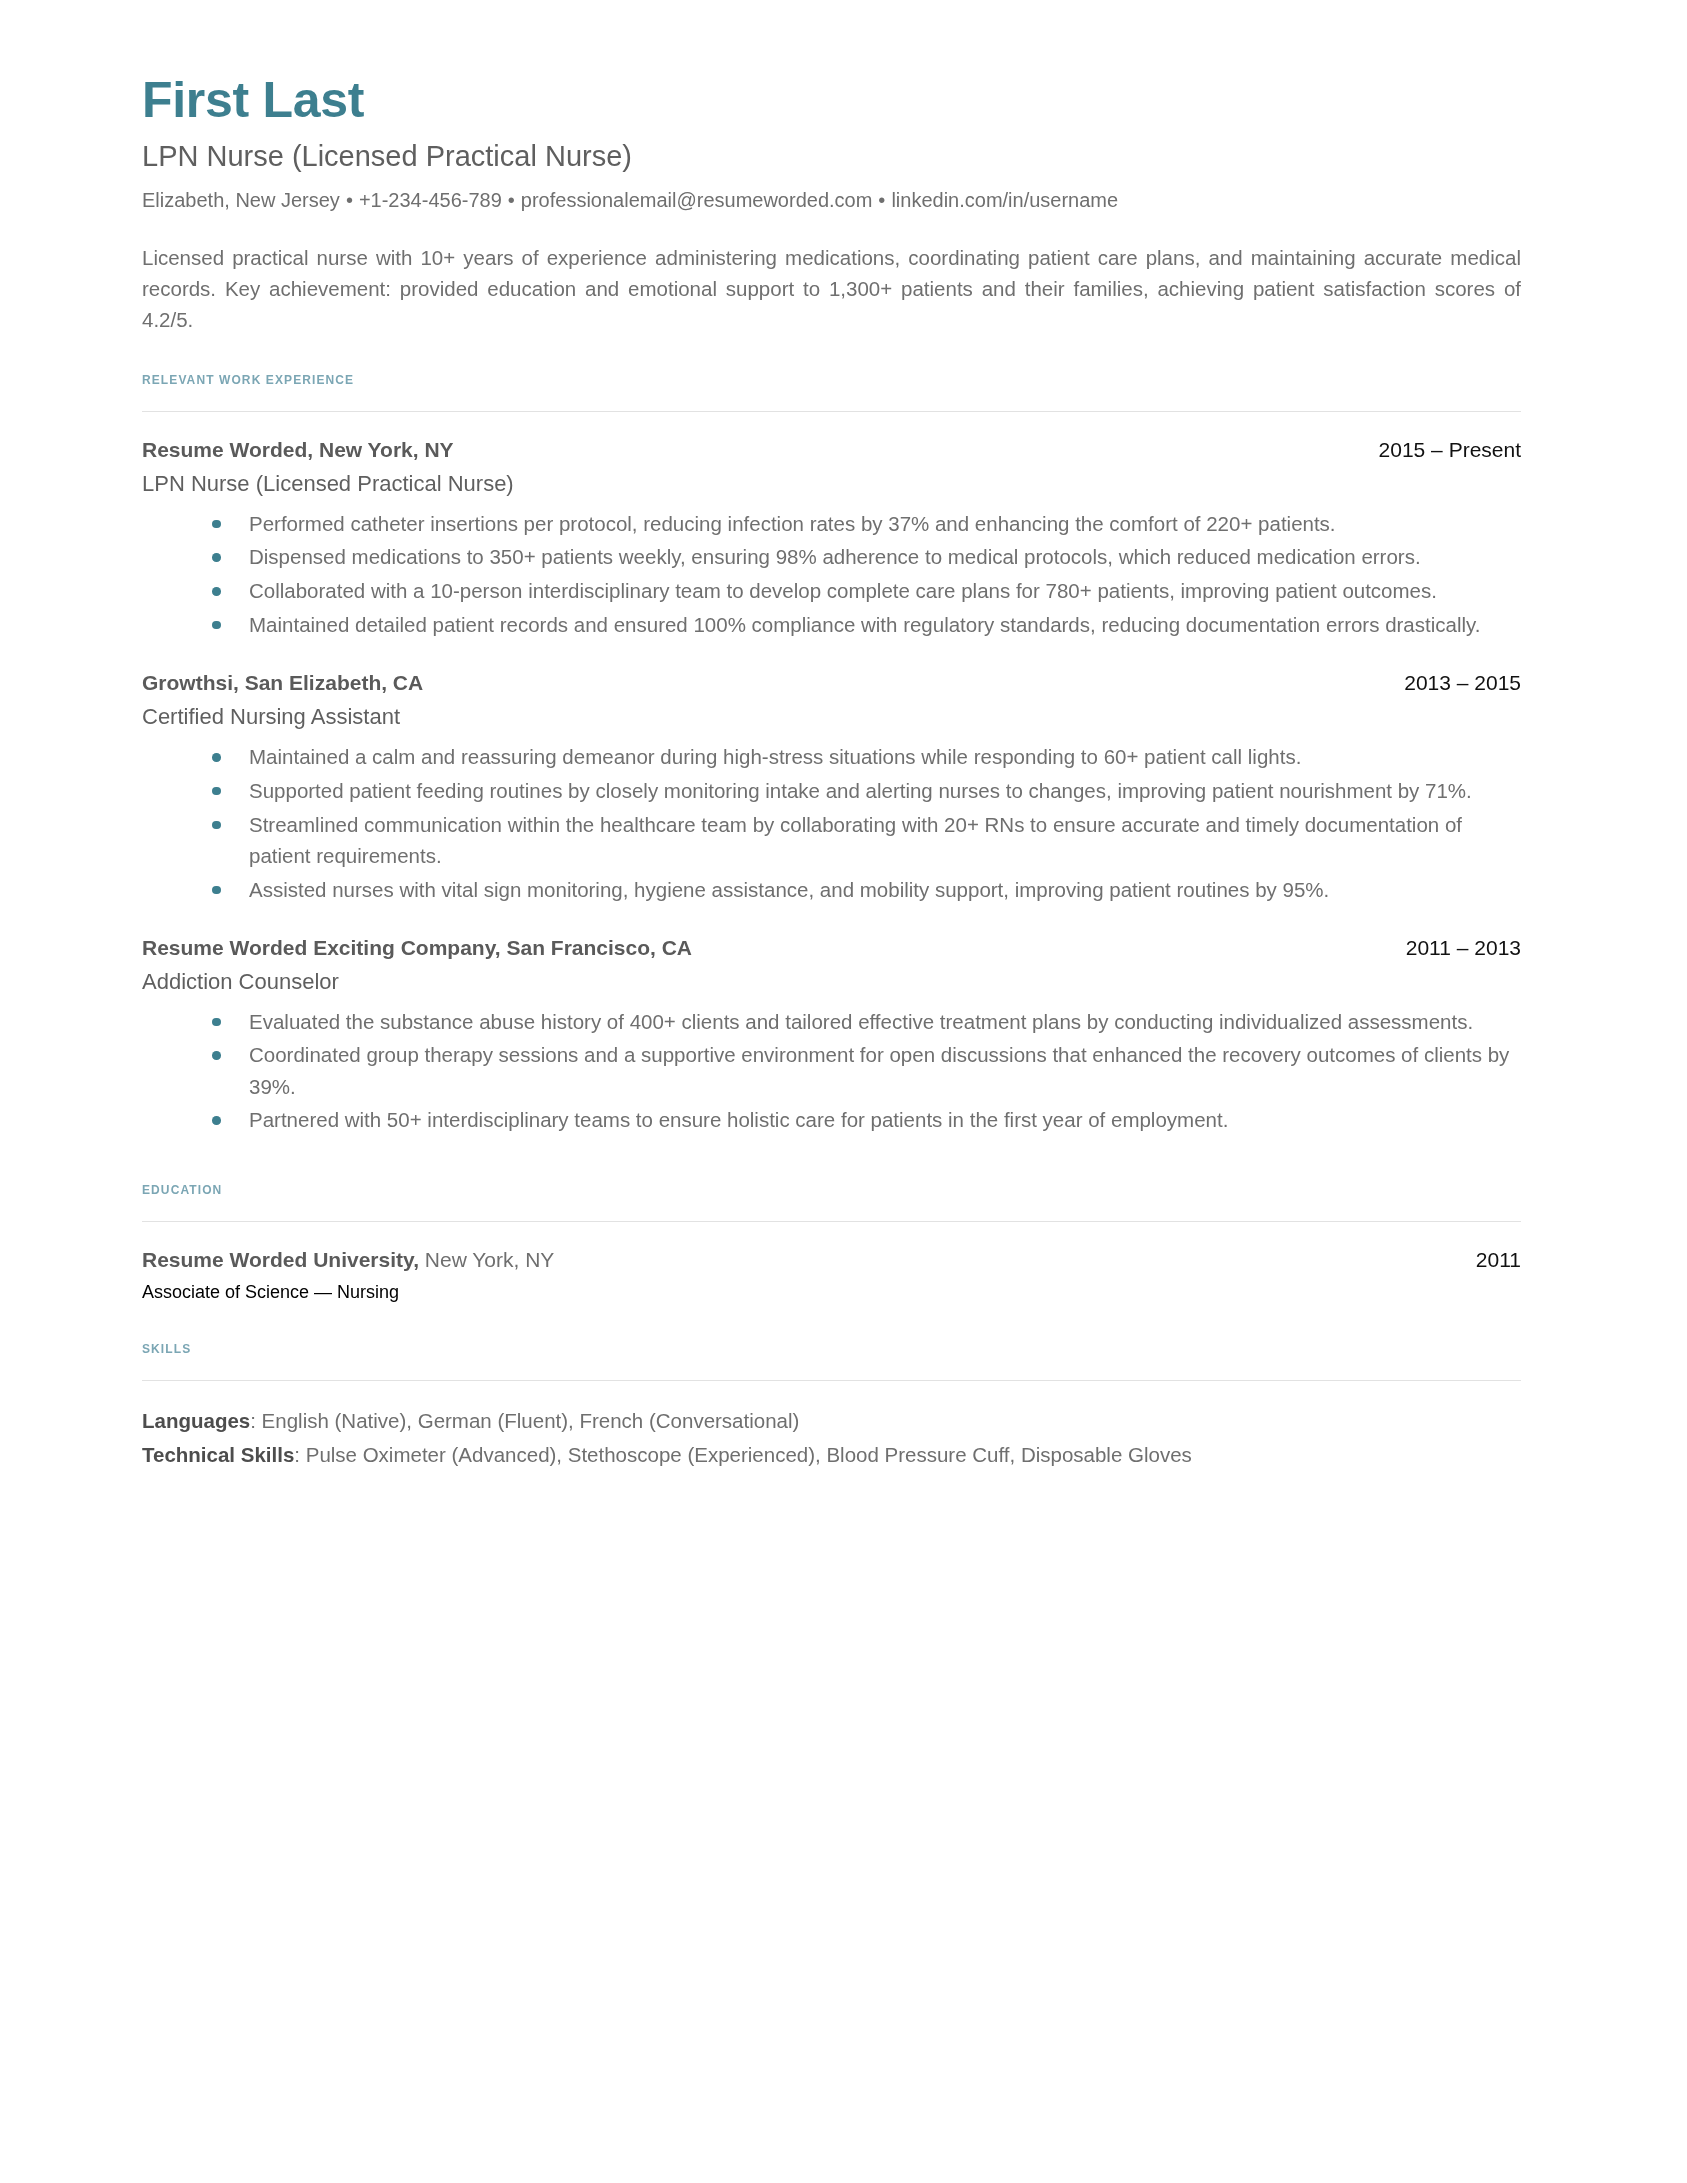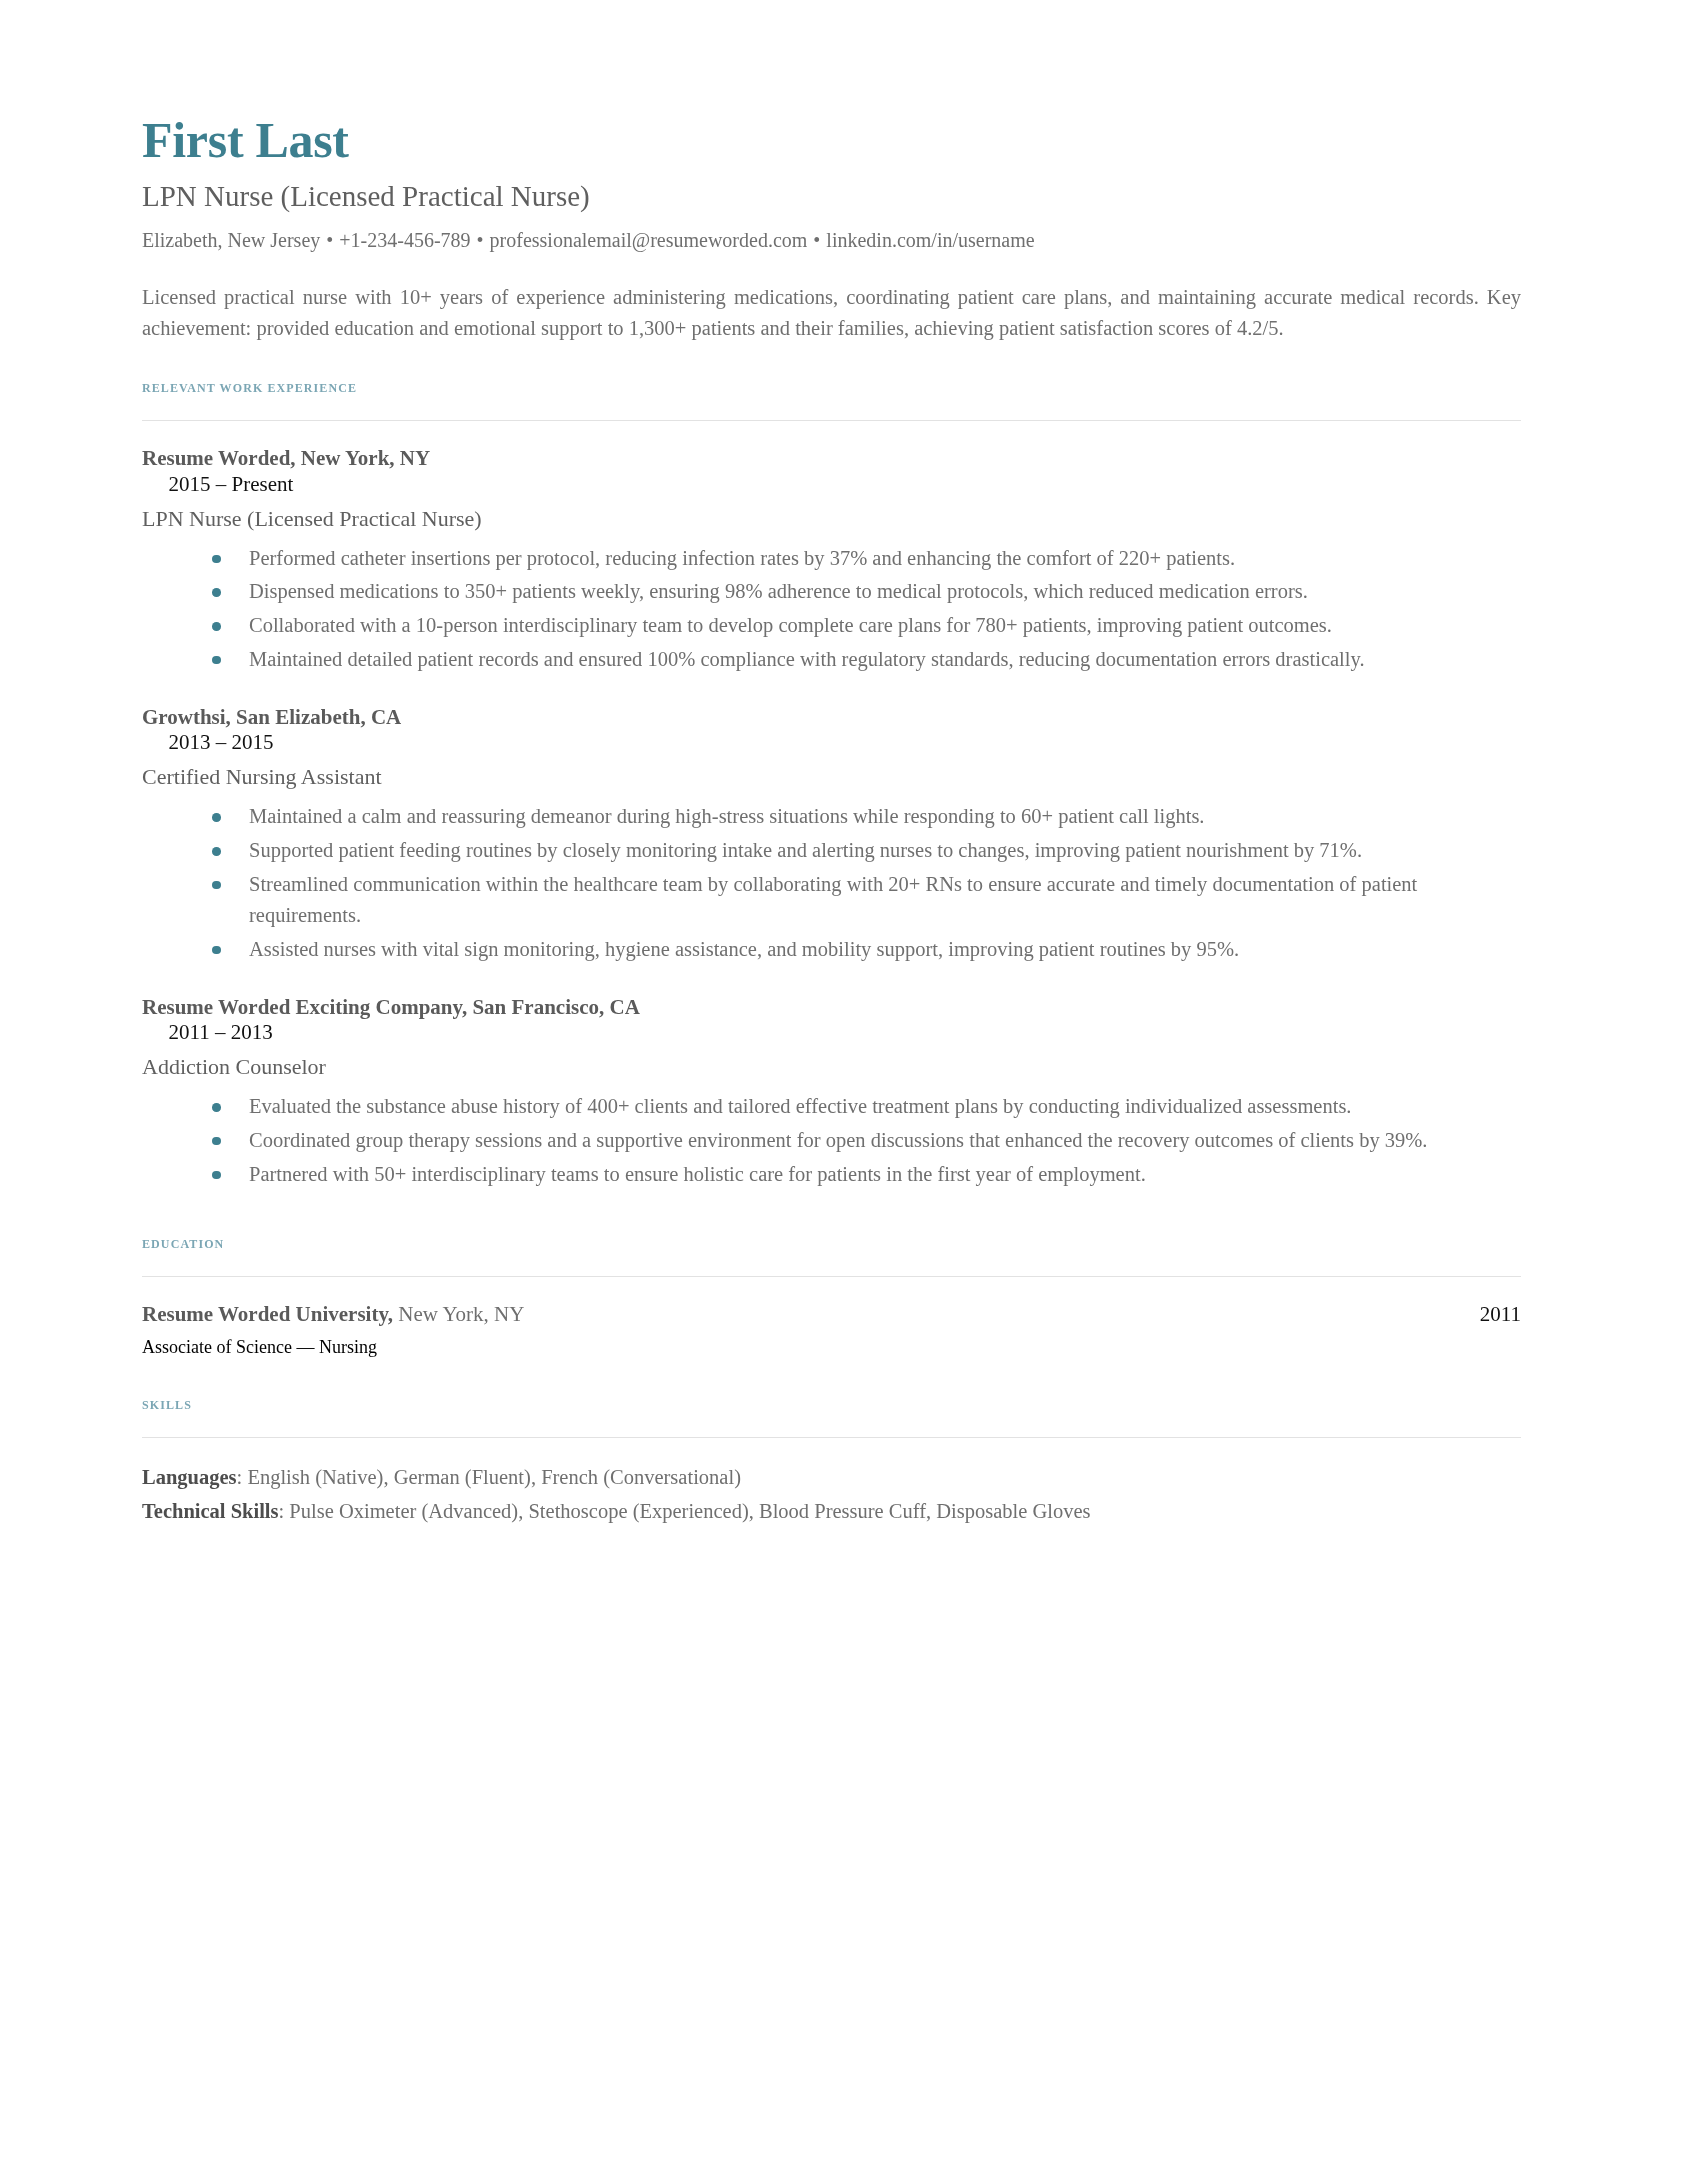--- a/index.html
+++ b/index.html
@@ -12,22 +12,21 @@
     height: 2183px;
     font-family: "Liberation Sans", sans-serif;
     -webkit-font-smoothing: antialiased;
   }
   .page {
     position: relative;
     width: 1687px;
     height: 2183px;
     background: #ffffff;
     box-sizing: border-box;
-    padding: 115px 169px 0 142px;
-    font-family: Liberation Serif, serif;
+    padding: 75px 169px 0 142px;
   }
   .content {
     width: 1379px;
   }
 
   
   .name {
     color: #3d7f8f;
     font-size: 50px;
     font-weight: bold;
@@ -76,21 +75,20 @@
 
   
   .entry {
     margin: 0 0 30px 0;
   }
   .entry:last-child { margin-bottom: 0; }
   .entry-top {
     display: flex;
     align-items: baseline;
     justify-content: space-between;
-    flex-direction: column;
   }
   .entry-org {
     color: #5a5a5a;
     font-size: 21px;
     font-weight: bold;
     line-height: 1.2;
   }
   .entry-dates {
     color: #111111;
     font-size: 21px;

